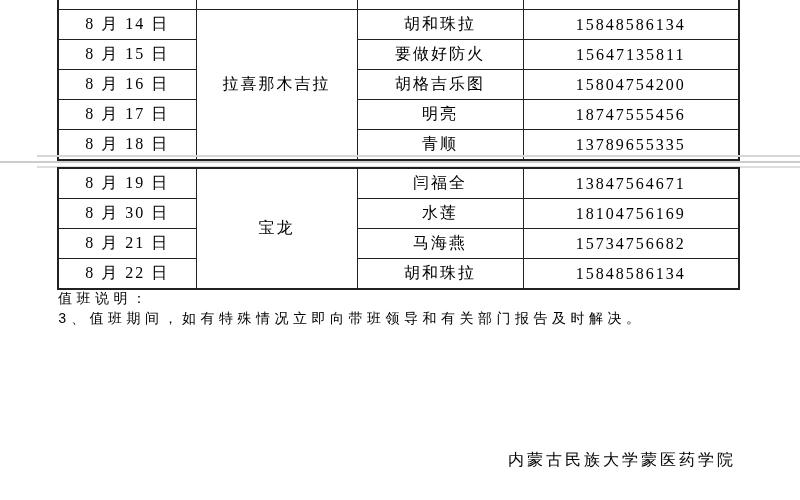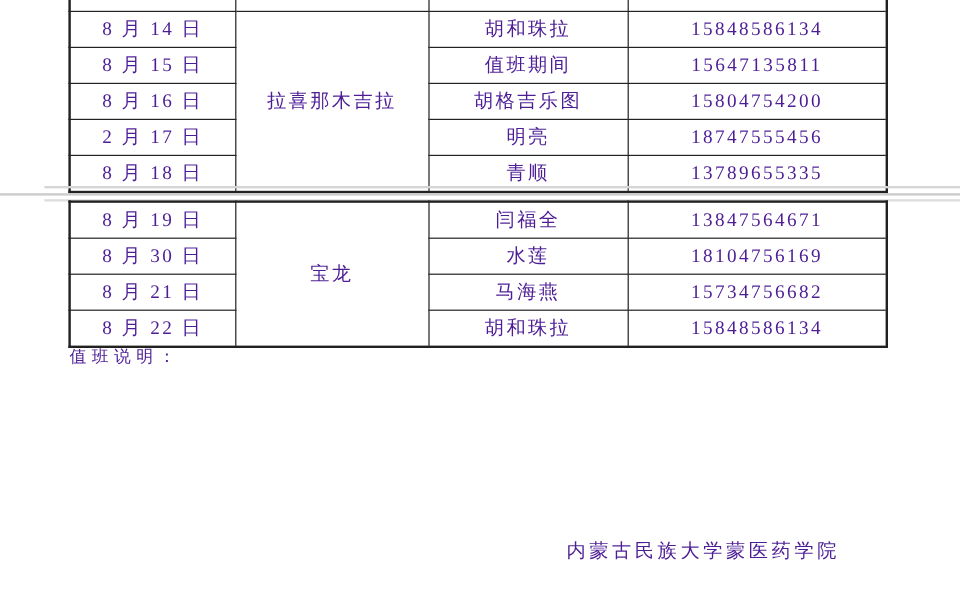--- a/index.html
+++ b/index.html
@@ -1,18 +1,18 @@
 <!DOCTYPE html>
 <html><head>
 <meta charset="utf-8">
 <style>
   html,body{margin:0;padding:0;background:#fff;}
   .canvas{
     position:relative;width:800px;height:500px;background:#ffffff;overflow:hidden;
-    font-family:"Liberation Serif","DejaVu Serif",serif;color:#4c1d95;
+    font-family:"Liberation Serif","DejaVu Serif",serif;color:#000000;
   }
   
   table.duty{
     border-collapse:collapse;table-layout:fixed;position:absolute;left:57px;
     background:#fff;border:2px solid #212121;
   }
   table.duty td{
     border:1px solid #212121;text-align:center;vertical-align:middle;
     font-size:16px;letter-spacing:2px;padding:0;overflow:hidden;white-space:nowrap;
   }
@@ -31,21 +31,21 @@
   .pb-b{top:161px;left:0;width:800px;background:#cccccc;}
   .pb-c{top:166px;left:37px;width:763px;background:#dedede;}
   
   .notes{
     position:absolute;left:58px;top:289px;width:692px;
     font-size:14px;letter-spacing:4.5px;line-height:20px;text-align:justify;font-family:Liberation Mono, monospace;
   }
   .notes .line{min-height:20px;}
   
   .signature{
-    position:absolute;left:472px;top:448px;width:300px;text-align:left;
+    position:absolute;left:472px;top:448px;width:300px;text-align:center;
     font-size:16px;letter-spacing:3px;line-height:24px;
   }
 </style>
 </head>
 <body>
 
 <div class="canvas">
 
   <table class="duty" id="table-1">
     <colgroup>
@@ -62,30 +62,30 @@
       <td></td>
     </tr>
     <tr class="data-row">
       <td>8 月 14 日</td>
       <td rowspan="5">拉喜那木吉拉</td>
       <td>胡和珠拉</td>
       <td class="phone-cell">15848586134</td>
     </tr>
     <tr class="data-row">
       <td>8 月 15 日</td>
-      <td>值班期间</td>
+      <td>要做好防火</td>
       <td class="phone-cell">15647135811</td>
     </tr>
     <tr class="data-row">
       <td>8 月 16 日</td>
       <td>胡格吉乐图</td>
       <td class="phone-cell">15804754200</td>
     </tr>
     <tr class="data-row">
-      <td>2 月 17 日</td>
+      <td>8 月 17 日</td>
       <td>明亮</td>
       <td class="phone-cell">18747555456</td>
     </tr>
     <tr class="data-row">
       <td>8 月 18 日</td>
       <td>青顺</td>
       <td class="phone-cell">13789655335</td>
     </tr>
   </tbody>
     </table>
@@ -121,19 +121,20 @@
     <tr class="data-row">
       <td>8 月 22 日</td>
       <td>胡和珠拉</td>
       <td class="phone-cell">15848586134</td>
     </tr>
   </tbody>
     </table>
 
   <div class="notes">
     <div class="line">值班说明：</div>
+    <div class="line">3、值班期间，如有特殊情况立即向带班领导和有关部门报告及时解决。</div>
   </div>
 
   <div class="signature">
     <div>内蒙古民族大学蒙医药学院</div>
   </div>
 
 </div>
 
 </body></html>

